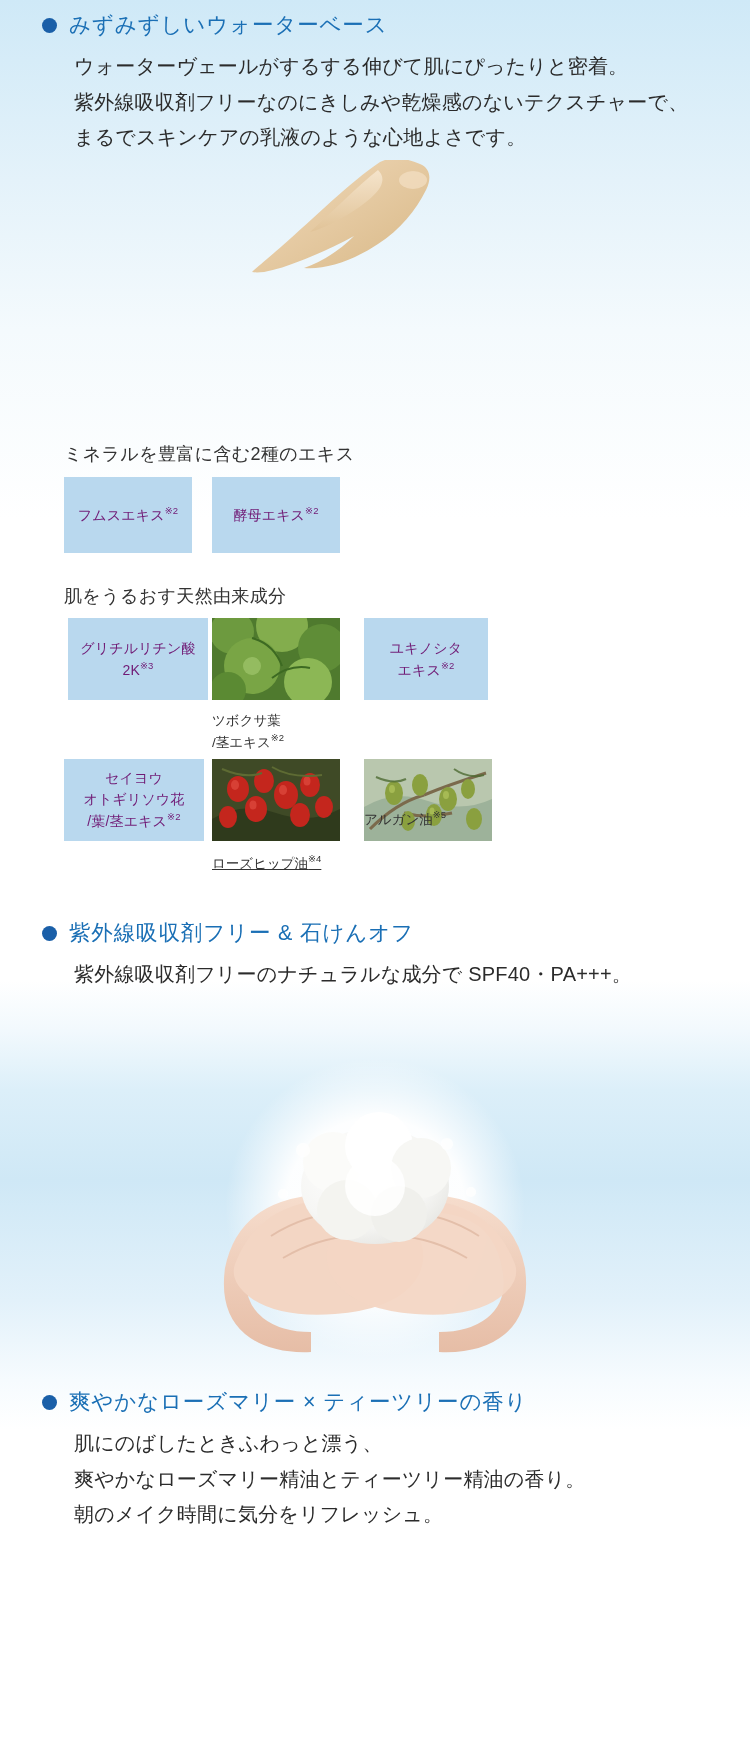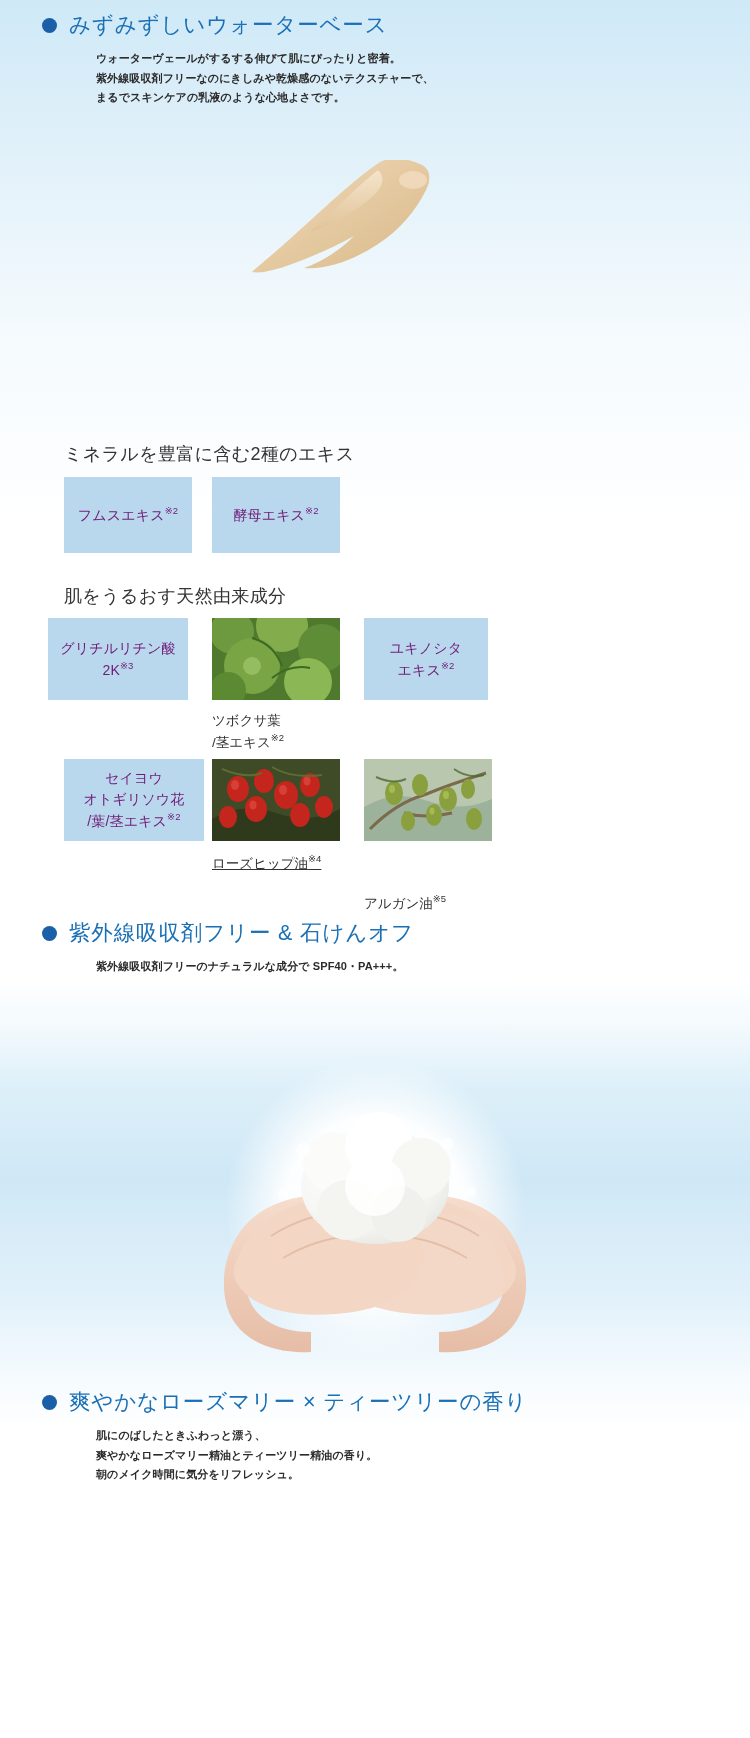--- a/index.html
+++ b/index.html
@@ -53,26 +53,25 @@
     flex: 0 0 auto;
   }
   .head-title {
     font-size: 21.5px;
     letter-spacing: 0.04em;
     color: #1a6fb5;
     line-height: 1.45;
     font-weight: 400;
   }
   .body-text {
-    padding-left: 96px;
-    font-size: 11px;
+    padding-left: 74px;
+    font-size: 20px;
     line-height: 1.78;
     color: #2b2b2b;
     letter-spacing: 0.01em;
-    font-weight: bold;
   }
   .body-text div { white-space: nowrap; }
 
   
   .cream-wrap {
     position: absolute;
     left: 230px;
     top: 160px;
     width: 230px;
     height: 120px;
@@ -165,21 +164,21 @@
 
   <div class="chip" style="left:64px; top:477px; width:128px; height:76px;">
     <span><span>フムスエキス</span><sup>※2</sup></span>
   </div>
   <div class="chip" style="left:212px; top:477px; width:128px; height:76px;">
     <span><span>酵母エキス</span><sup>※2</sup></span>
   </div>
 
   <div class="sub-label" style="left:64px; top:584px;">肌をうるおす天然由来成分</div>
 
-  <div class="chip" style="left:48px; top:618px; width:140px; height:82px;">
+  <div class="chip" style="left:68px; top:618px; width:140px; height:82px;">
     <span>
       <span>グリチルリチン酸</span><br>
       <span>2K</span><sup>※3</sup>
     </span>
   </div>
 
   <div class="photo" style="left:212px; top:618px; width:128px; height:82px;">
     <svg width="128" height="82" viewBox="0 0 128 82" xmlns="http://www.w3.org/2000/svg">
       <rect width="128" height="82" fill="#4f7a2e"></rect>
       <circle cx="20" cy="14" r="22" fill="#6d9a3f"></circle>
@@ -267,21 +266,21 @@
       <g stroke="#4e6b33" stroke-width="2" fill="none" opacity="0.8">
         <path d="M12 18 q18 8 30 2"></path>
         <path d="M90 10 q14 10 30 6"></path>
       </g>
     </svg>
   </div>
 
   <div class="cap" style="left:212px; top:852px;text-decoration:underline;">
     <span>ローズヒップ油</span><sup>※4</sup>
   </div>
-  <div class="cap" style="left:364px; top:892px;">
+  <div class="cap" style="left:364px; top:808px;">
     <span>アルガン油</span><sup>※5</sup>
   </div>
 
   <div class="section" style="top:918px;">
     <div class="head">
       <span class="bullet"></span>
       <span class="head-title">紫外線吸収剤フリー &amp; 石けんオフ</span>
     </div>
     <div class="body-text" style="margin-top:8px;">
       <div>紫外線吸収剤フリーのナチュラルな成分で SPF40・PA+++。</div>

